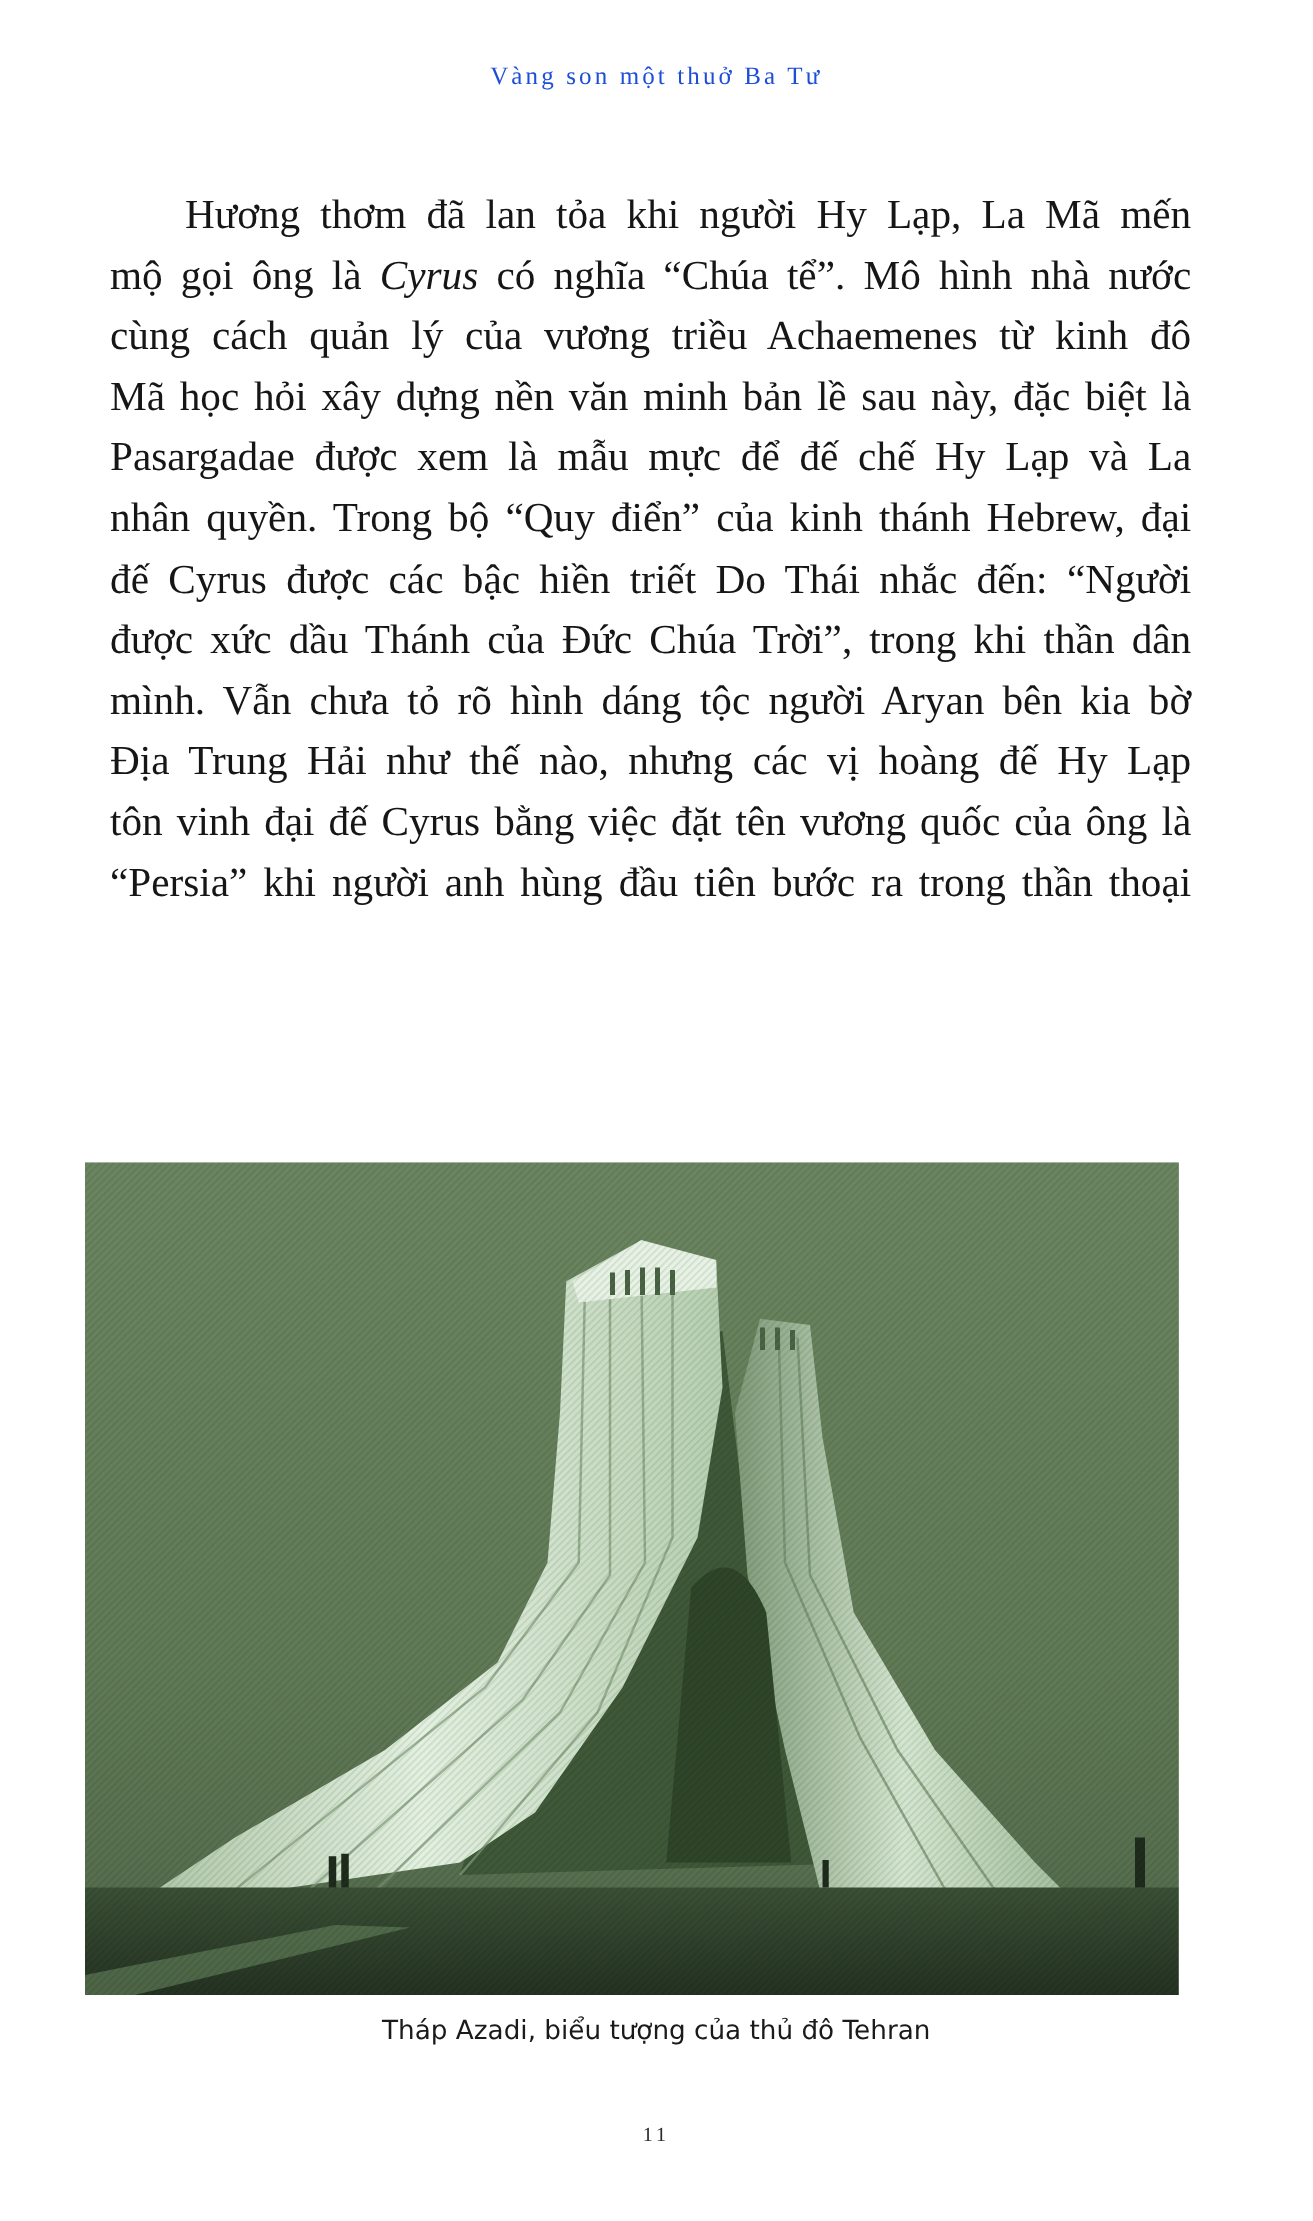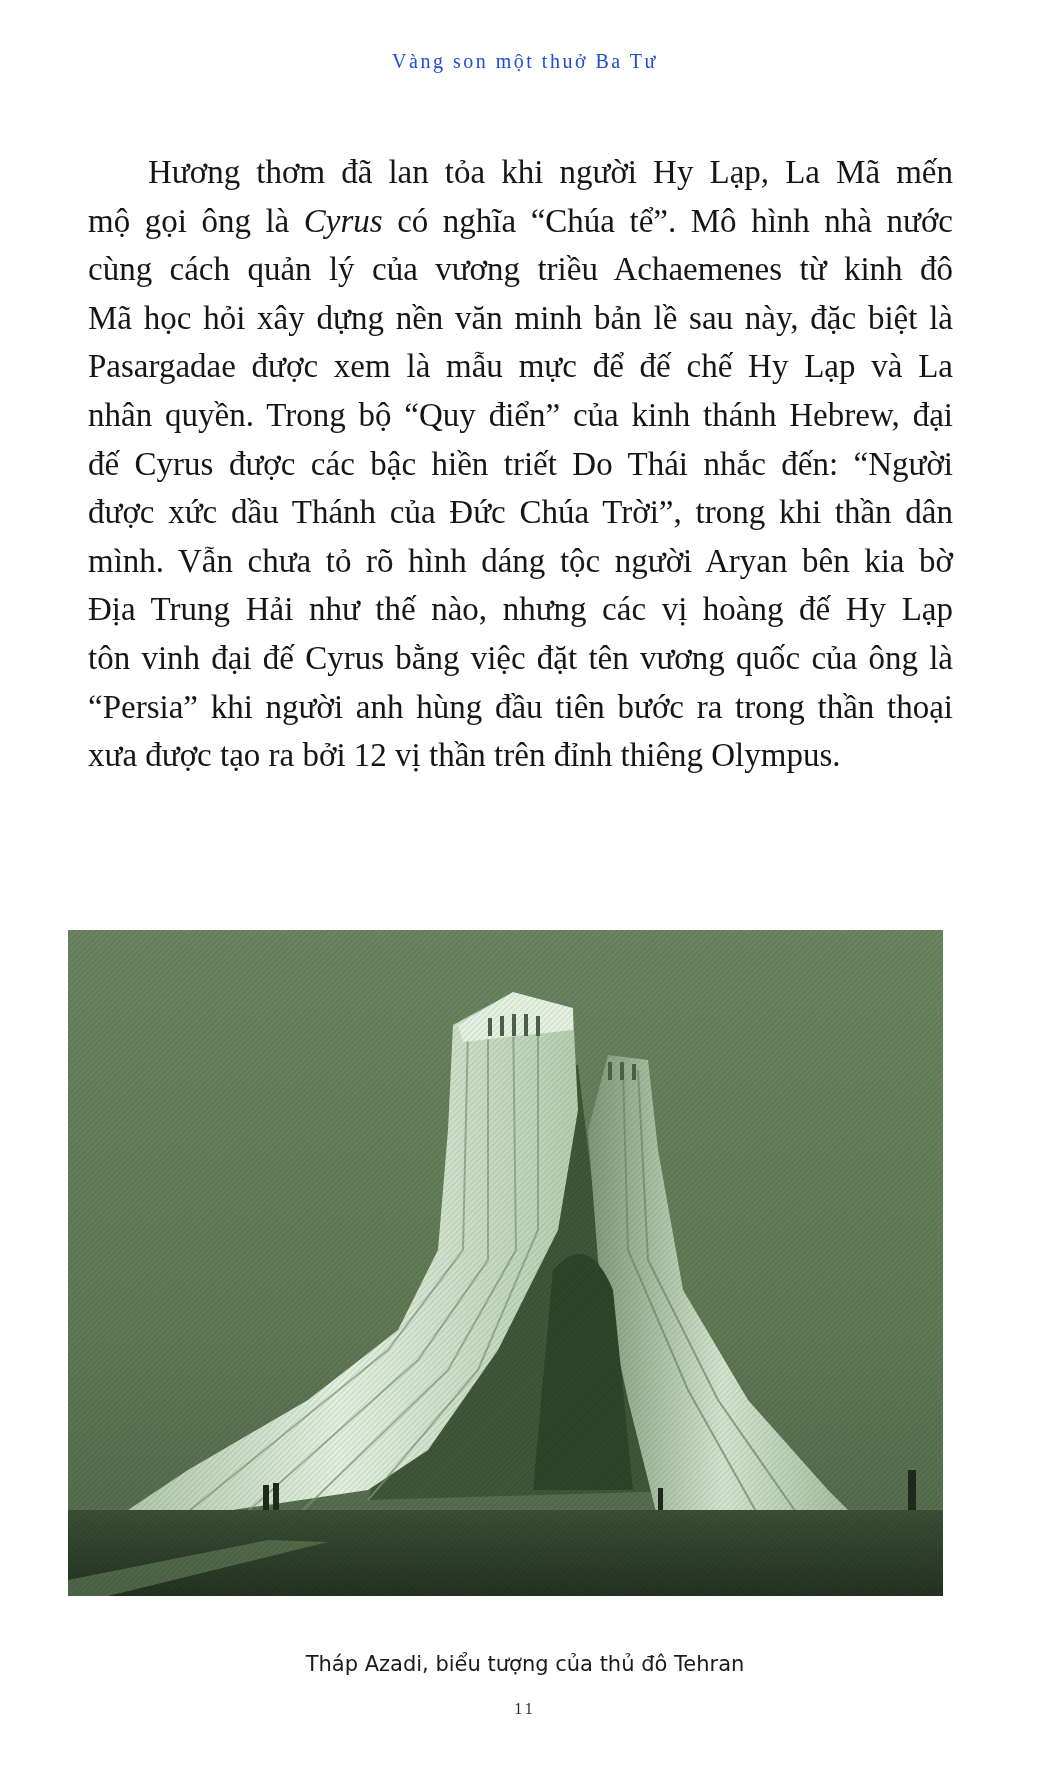--- a/index.html
+++ b/index.html
@@ -67,21 +67,20 @@
     }
     .caption {
       position: absolute;
       top: 1612px;
       left: 0;
       width: 1050px;
       text-align: center;
       font-family: "DejaVu Sans", "Liberation Sans", sans-serif;
       font-size: 21px;
       color: #1a1a1a;
-      margin-top: 40px;
     }
     .page-number {
       position: absolute;
       top: 1700px;
       left: 0;
       width: 1050px;
       text-align: center;
       font-size: 16px;
       letter-spacing: 3px;
       color: #2a2a2a;
@@ -98,21 +97,20 @@
   <span class="line">cùng cách quản lý của vương triều Achaemenes từ kinh đô</span>
   <span class="line">Mã học hỏi xây dựng nền văn minh bản lề sau này, đặc biệt là</span>
   <span class="line">Pasargadae được xem là mẫu mực để đế chế Hy Lạp và La</span>
   <span class="line">nhân quyền. Trong bộ “Quy điển” của kinh thánh Hebrew, đại</span>
   <span class="line">đế Cyrus được các bậc hiền triết Do Thái nhắc đến: “Người</span>
   <span class="line">được xức dầu Thánh của Đức Chúa Trời”, trong khi thần dân</span>
   <span class="line">mình. Vẫn chưa tỏ rõ hình dáng tộc người Aryan bên kia bờ</span>
   <span class="line">Địa Trung Hải như thế nào, nhưng các vị hoàng đế Hy Lạp</span>
   <span class="line">tôn vinh đại đế Cyrus bằng việc đặt tên vương quốc của ông là</span>
   <span class="line">“Persia” khi người anh hùng đầu tiên bước ra trong thần thoại</span>
-  <span class="line last">xưa được tạo ra bởi 12 vị thần trên đỉnh thiêng Olympus.</span>
 </div>
 
 <div class="figure">
   <svg viewBox="0 0 875 666" xmlns="http://www.w3.org/2000/svg">
     <defs>
       <linearGradient id="sky" x1="0" y1="0" x2="0" y2="1">
         <stop offset="0" stop-color="#6a8560"></stop>
         <stop offset="0.6" stop-color="#617a56"></stop>
         <stop offset="1" stop-color="#50684a"></stop>
       </linearGradient>

